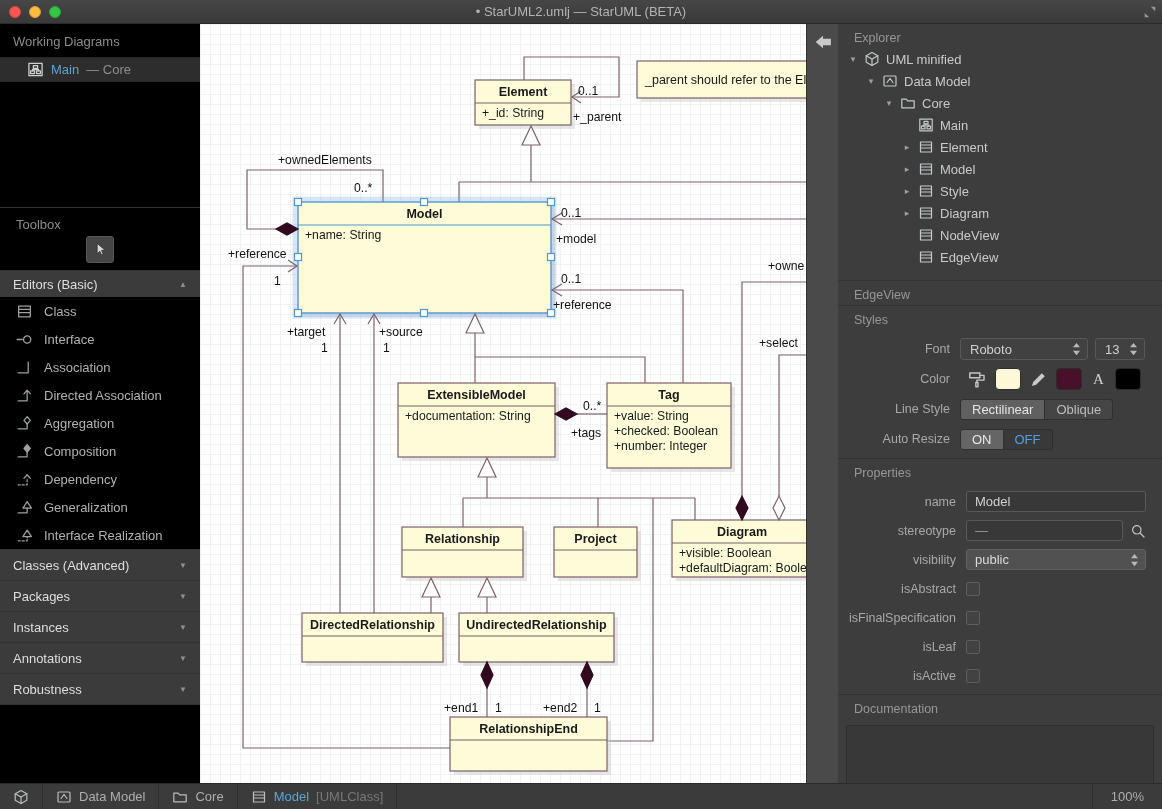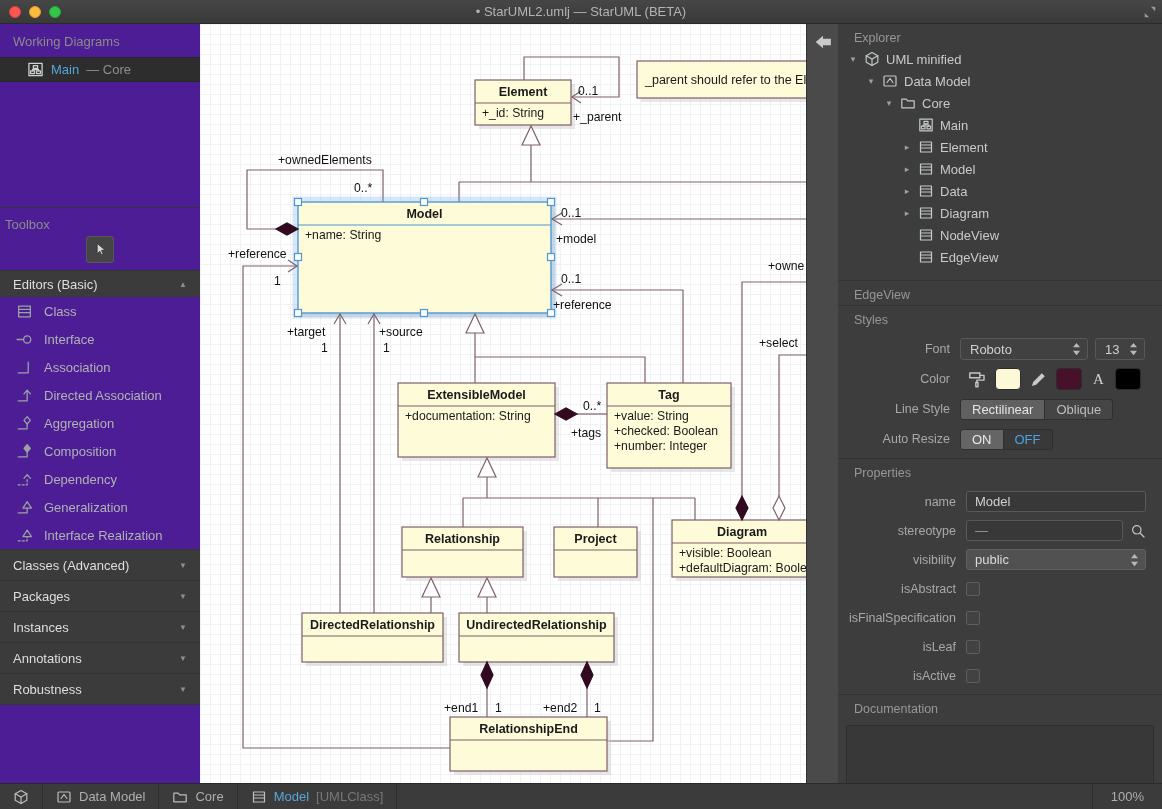--- a/index.html
+++ b/index.html
@@ -14,29 +14,29 @@
   .traffic { display:flex; gap:8px; margin-left:9px; z-index:2; }
   .tl { width:12px; height:12px; border-radius:50%; display:inline-block; }
   .tl.red { background:#fc5753; border:1px solid #d94542; }
   .tl.yel { background:#fdbc40; border:1px solid #dd9b33; }
   .tl.grn { background:#33c748; border:1px solid #28a737; }
   .win-title { position:absolute; left:0; right:0; text-align:center; color:#b4b4b4; font-size:13px; }
   .win-expand { position:absolute; right:5px; top:5px; width:14px; height:14px; z-index:2; }
 
   
   .sidebar { position:absolute; left:0; top:24px; width:200px; height:759px;
-    background:#4c1d95; color:#b5b5b5; font-size:13px; overflow:hidden; }
+    background:#000000; color:#b5b5b5; font-size:13px; overflow:hidden; }
   .wd-header { height:33px; line-height:36px; padding-left:13px; color:#8b8b8b; }
   .wd-item { height:25px; display:flex; align-items:center; gap:7px; padding-left:27px;
     background:#2d2d2d; border-top:1px solid #272727; border-bottom:1px solid #272727; }
   .wd-icon { width:17px; height:17px; color:#ced2d2; flex:none; }
   .wd-label { color:#57a6d8; }
   .wd-context { color:#8f8f8f; }
   .toolbox { position:absolute; top:183px; left:0; right:0; border-top:1px solid #333; }
-  .tb-header { padding:9px 0 2px 5px; color:#8b8b8b; }
+  .tb-header { padding:9px 0 2px 16px; color:#8b8b8b; }
   .tb-cursor { width:28px; height:27px; margin:2px 86px 7px; background:#454545;
     border:1px solid #575757; border-radius:3px; padding:5px; }
   .tb-section { height:27px; display:flex; align-items:center; justify-content:space-between;
     padding:0 13px; color:#dedede; border-top:1px solid #333; background:#3b3b3b; }
   .tb-section.adv { height:31px; }
   .tb-caret { color:#8f8f8f; font-size:8px; }
   .tb-item { height:28px; display:flex; align-items:center; gap:11px; padding-left:16px; color:#b2b2b2; }
   .ticon { width:17px; height:17px; color:#9aa2a2; flex:none; }
   .tb-end { border-top:1px solid #333; }
 
@@ -492,21 +492,21 @@
         </div>
         <div class="tree-row" style="padding-left:64px">
           <span class="tw-exp">▸</span>
           <span class="tw-icon">
             <svg viewBox="0 0 16 16" fill="none" stroke="currentColor" stroke-width="1.2" stroke-linecap="round" stroke-linejoin="round" style="width:100%;height:100%;display:block">
               <rect x="2.5" y="3" width="11" height="10"></rect>
               <line x1="2.5" y1="6" x2="13.5" y2="6"></line>
               <line x1="2.5" y1="9" x2="13.5" y2="9"></line>
             </svg>
           </span>
-          <span class="tree-label">Data</span>
+          <span class="tree-label">Style</span>
         </div>
         <div class="tree-row" style="padding-left:64px">
           <span class="tw-exp">▸</span>
           <span class="tw-icon">
             <svg viewBox="0 0 16 16" fill="none" stroke="currentColor" stroke-width="1.2" stroke-linecap="round" stroke-linejoin="round" style="width:100%;height:100%;display:block">
               <rect x="2.5" y="3" width="11" height="10"></rect>
               <line x1="2.5" y1="6" x2="13.5" y2="6"></line>
               <line x1="2.5" y1="9" x2="13.5" y2="9"></line>
             </svg>
           </span>

